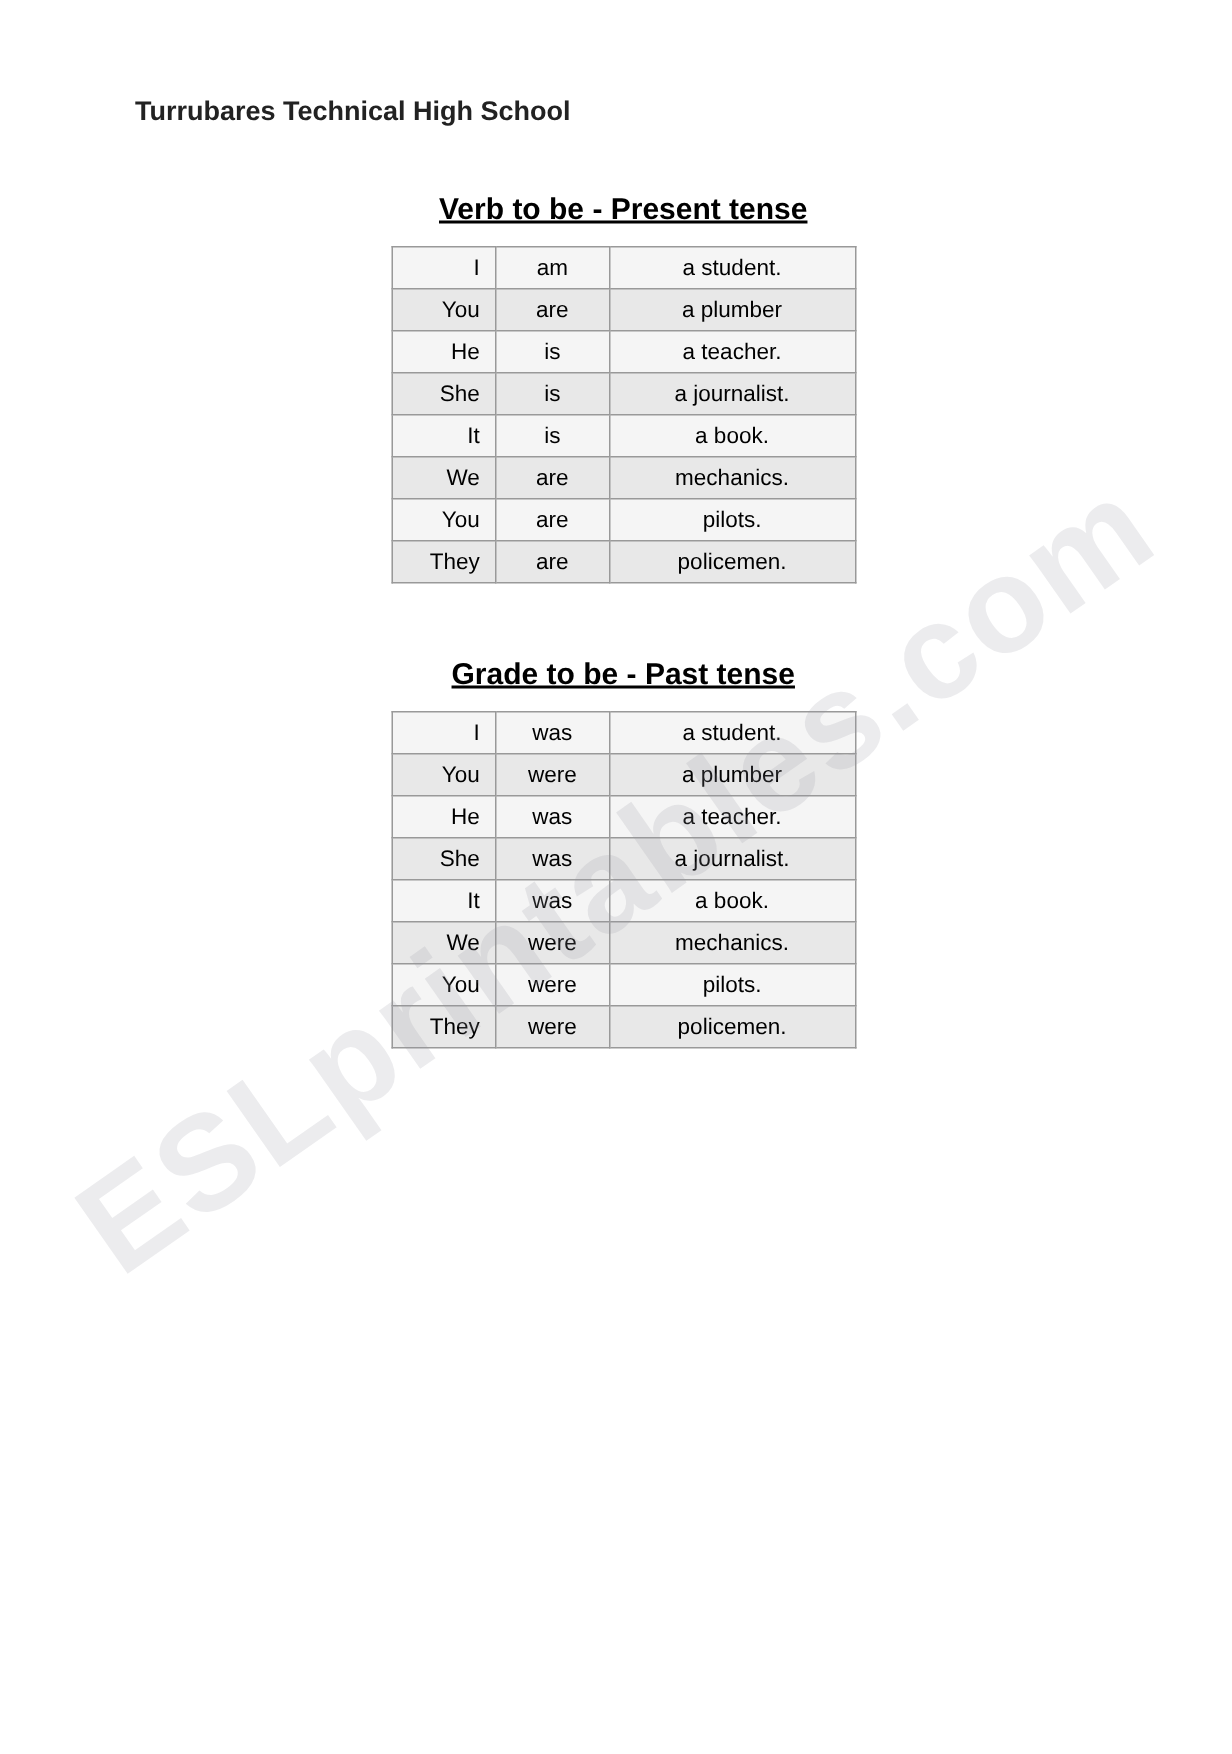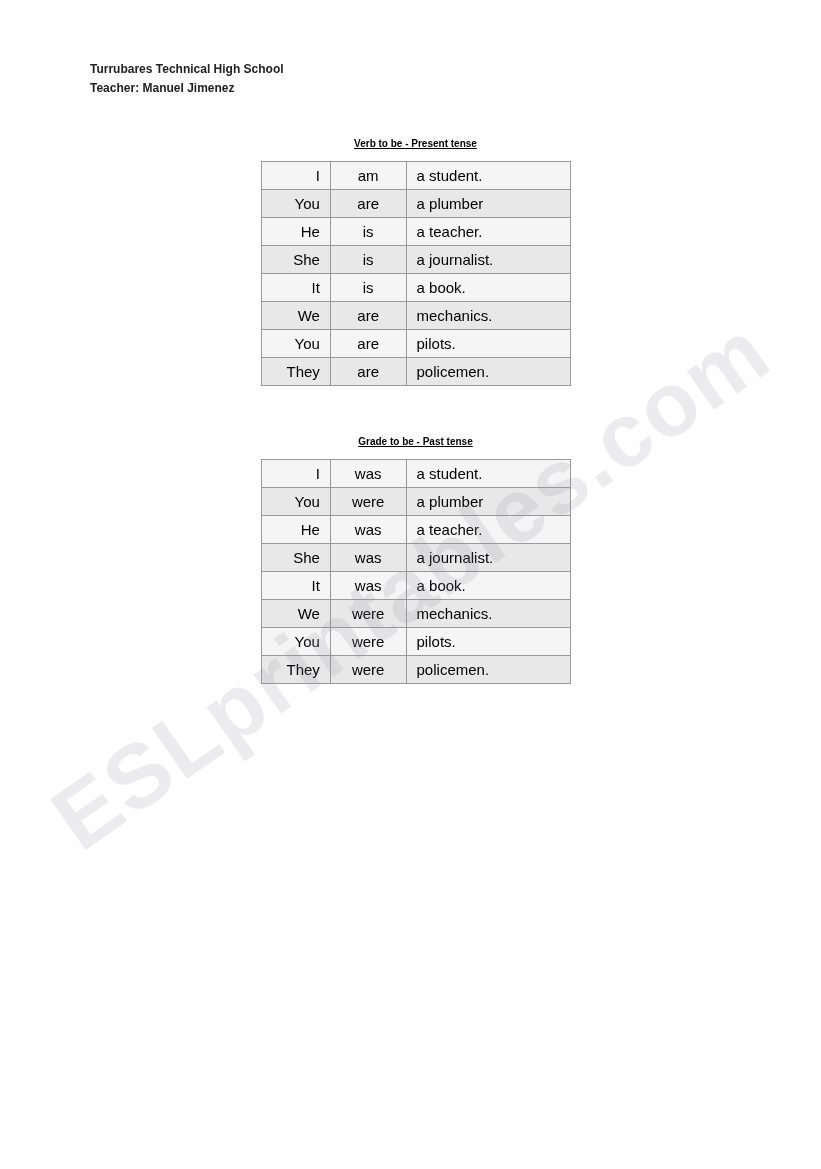--- a/index.html
+++ b/index.html
@@ -19,21 +19,21 @@
       background: #ffffff;
       padding: 60px 80px 60px 90px;
       position: relative;
     }
 
     .header-info {
       margin-bottom: 40px;
     }
 
     .header-info p {
-      font-size: 12px;
+      font-size: 18px;
       color: #222;
       line-height: 1.6;
     }
 
     .header-info p.bold {
       font-weight: bold;
     }
 
     .students-name-underline {
       display: inline-block;
@@ -44,21 +44,21 @@
     }
 
     .section {
       margin-bottom: 50px;
       display: flex;
       flex-direction: column;
       align-items: center;
     }
 
     .section-title {
-      font-size: 10px;
+      font-size: 20px;
       font-weight: bold;
       text-decoration: underline;
       color: #000;
       margin-bottom: 12px;
       text-align: center;
     }
 
     .verb-table {
       border-collapse: collapse;
       width: 310px;
@@ -82,21 +82,21 @@
       font-weight: normal;
     }
 
     .verb-table td:nth-child(2) {
       text-align: center;
       width: 60px;
       margin-left: 17px;
     }
 
     .verb-table td:nth-child(3) {
-      text-align: left;
+      text-align: center;
       width: 130px;
     }
 
     
     .watermark {
       position: absolute;
       top: 50%;
       left: 50%;
       transform: translate(-50%, -50%) rotate(-35deg);
       font-size: 90px;
@@ -111,21 +111,20 @@
   </style>
 </head>
 <body>
 
 <div class="page">
 
   <div class="watermark">ESLprintables.com</div>
 
   <div class="header-info">
     <p class="bold">Turrubares Technical High School</p>
-    <p class="bold">Teacher: Manuel Jimenez</p>
   </div>
 
   <div class="section">
     <div class="section-title">Verb to be - Present tense</div>
     <table class="verb-table">
       <tbody id="present-tbody">
       <tr>
       <td>I</td>
       <td>am</td>
       <td>a student.</td>

